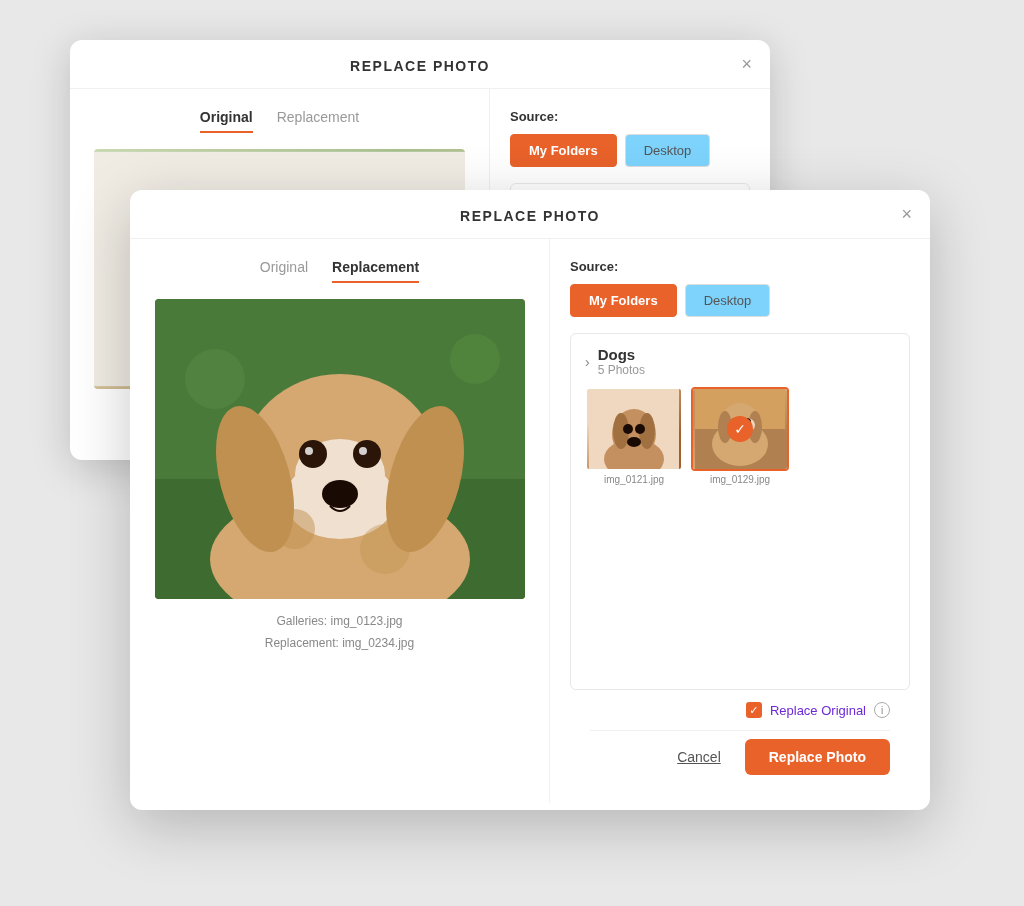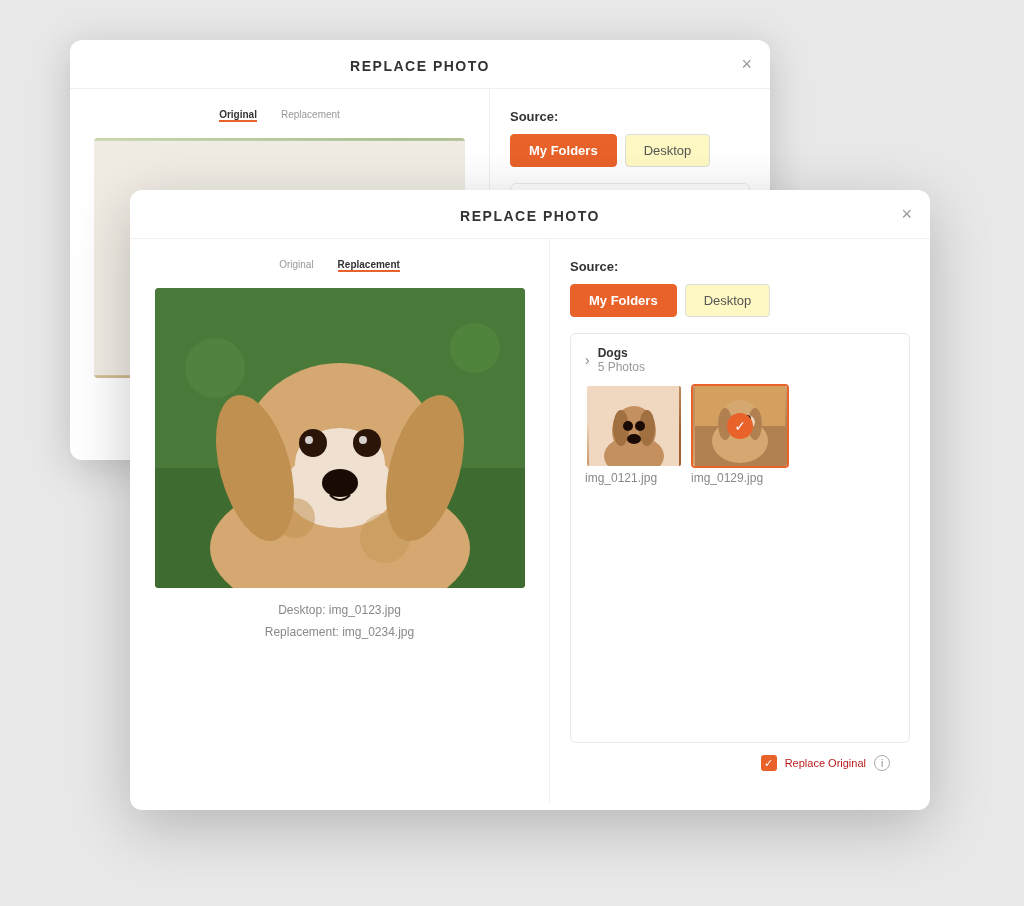--- a/index.html
+++ b/index.html
@@ -85,23 +85,24 @@
     }
 
     
     .tabs {
       display: flex;
       gap: 24px;
       margin-bottom: 16px;
     }
 
     .tab {
-      font-size: 10px;
+      font-size: 14px;
       color: #999;
       cursor: pointer;
+      padding-bottom: 6px;
       border-bottom: 2px solid transparent;
     }
 
     .tab.active {
       color: #333;
       font-weight: 600;
       border-bottom-color: #e8622a;
     }
 
     
@@ -153,21 +154,21 @@
       gap: 8px;
       margin-bottom: 16px;
     }
 
     .source-btn {
       padding: 8px 18px;
       border-radius: 4px;
       font-size: 13px;
       cursor: pointer;
       border: 1.5px solid #ddd;
-      background: #fef9c3;
+      background: #7dd3fc;
       color: #555;
     }
 
     .source-btn.active {
       background: #e8622a;
       border-color: #e8622a;
       color: #fff;
       font-weight: 600;
     }
 
@@ -225,21 +226,21 @@
 
     
     .dogs-section-header {
       display: flex;
       align-items: center;
       gap: 8px;
       margin-bottom: 10px;
     }
 
     .dogs-section-header .chevron { color: #888; font-size: 14px; }
-    .dogs-section-title { font-size: 12px; font-weight: 700; color: #333; }
+    .dogs-section-title { font-size: 15px; font-weight: 700; color: #333; }
     .dogs-section-sub { font-size: 12px; color: #999; }
 
     .photos-grid {
       display: grid;
       grid-template-columns: repeat(3, 1fr);
       gap: 8px;
       margin-bottom: 10px;
     }
 
     .photo-thumb {
@@ -254,23 +255,23 @@
       border-color: #e8622a;
     }
 
     .photo-thumb-img {
       width: 100%;
       height: 80px;
       display: block;
     }
 
     .photo-thumb-name {
-      font-size: 12px;
+      font-size: 10px;
       color: #888;
-      text-align: left;
+      text-align: center;
       margin-top: 3px;
     }
 
     .selected-checkmark {
       position: absolute;
       top: 50%;
       left: 50%;
       transform: translate(-50%, -50%);
       width: 26px;
       height: 26px;
@@ -309,22 +310,22 @@
       border-radius: 3px;
       display: flex;
       align-items: center;
       justify-content: center;
       color: white;
       font-size: 11px;
       flex-shrink: 0;
     }
 
     .replace-label {
-      font-size: 11px;
-      color: #b91c1c;
+      font-size: 13px;
+      color: #6d28d9;
     }
 
     .info-icon {
       width: 16px;
       height: 16px;
       border: 1.5px solid #aaa;
       border-radius: 50%;
       display: flex;
       align-items: center;
       justify-content: center;
@@ -482,21 +483,21 @@
 
           <ellipse cx="185" cy="195" rx="18" ry="14" fill="#1a0a04"></ellipse>
 
           <path d="M175,207 Q185,217 195,207" stroke="#1a0a04" stroke-width="2" fill="none"></path>
 
           <circle cx="140" cy="230" r="20" fill="#c09050" opacity="0.5"></circle>
           <circle cx="230" cy="250" r="25" fill="#c09050" opacity="0.4"></circle>
         </svg>
       </div>
       <div class="caption-text">
-        <div>Desktop:  img_0123.jpg</div>
+        <div>Galleries:  img_0123.jpg</div>
         <div>Replacement:  img_0234.jpg</div>
       </div>
     </div>
 
     <div class="right-panel">
       <div class="source-label">Source:</div>
       <div class="source-buttons">
         <button class="source-btn active">My Folders</button>
         <button class="source-btn">Desktop</button>
       </div>
@@ -553,16 +554,20 @@
         </div>
 
       </div>
 
       <div class="footer-area">
         <div class="replace-original-row">
           <div class="replace-checkbox">✓</div>
           <span class="replace-label">Replace Original</span>
           <div class="info-icon">i</div>
         </div>
+        <div class="action-buttons">
+          <button class="cancel-btn">Cancel</button>
+          <button class="replace-btn">Replace Photo</button>
+        </div>
       </div>
     </div>
   </div>
 </div>
 
 </body></html>

